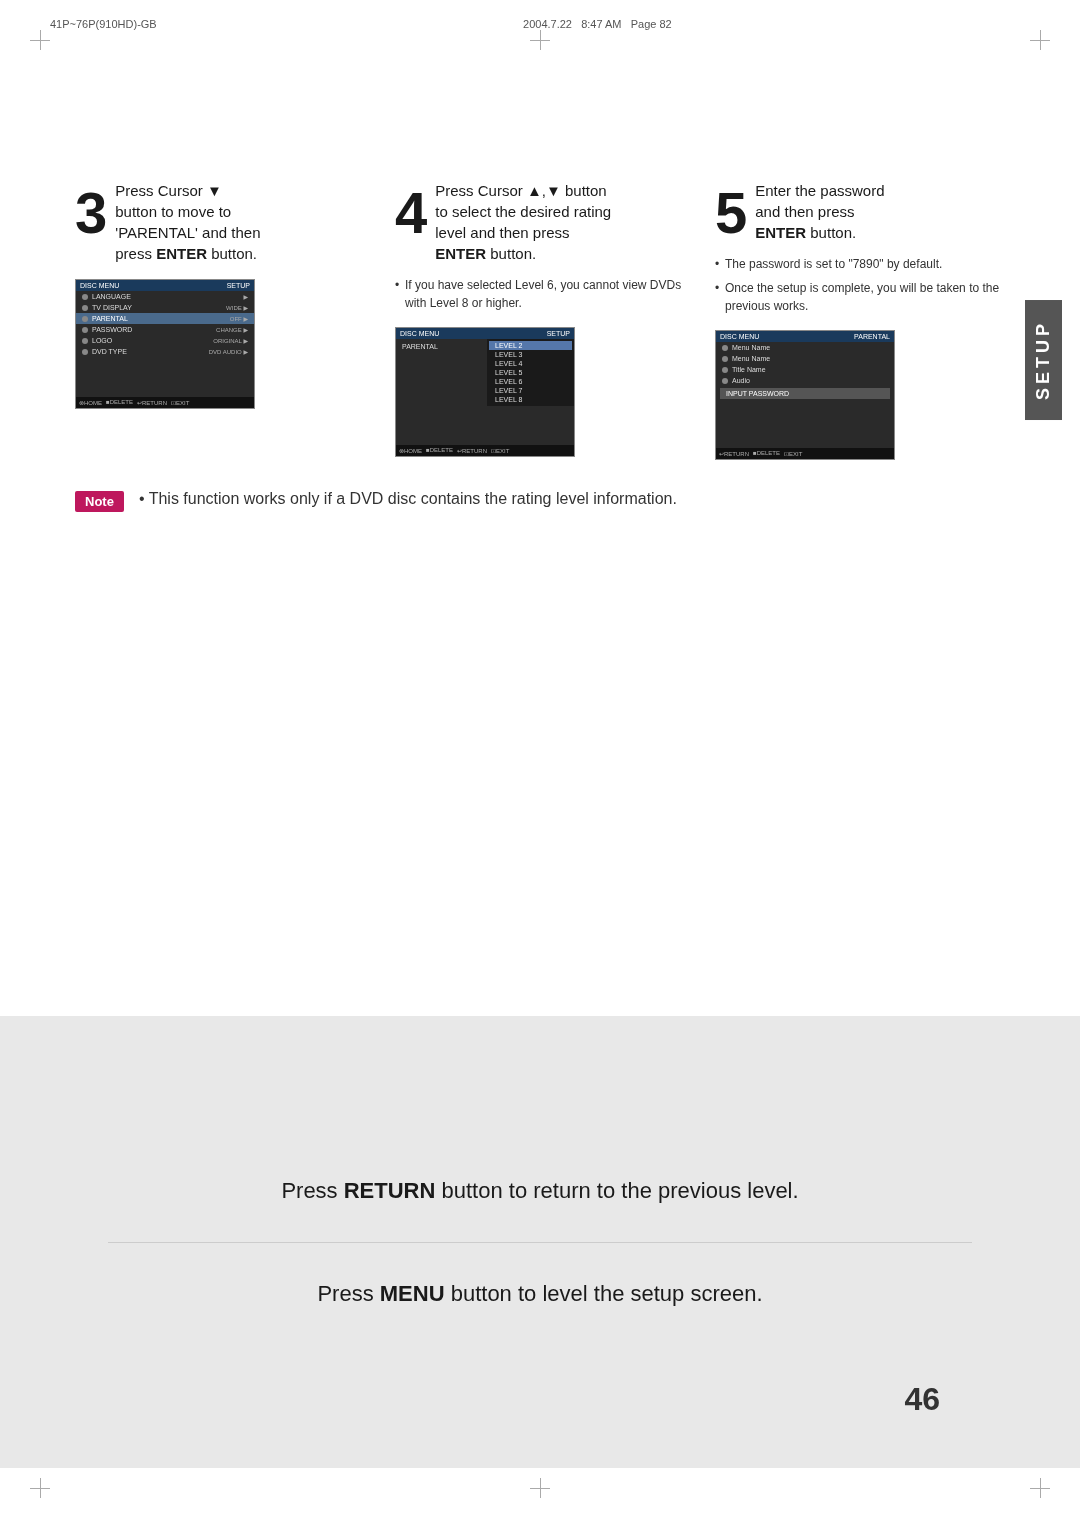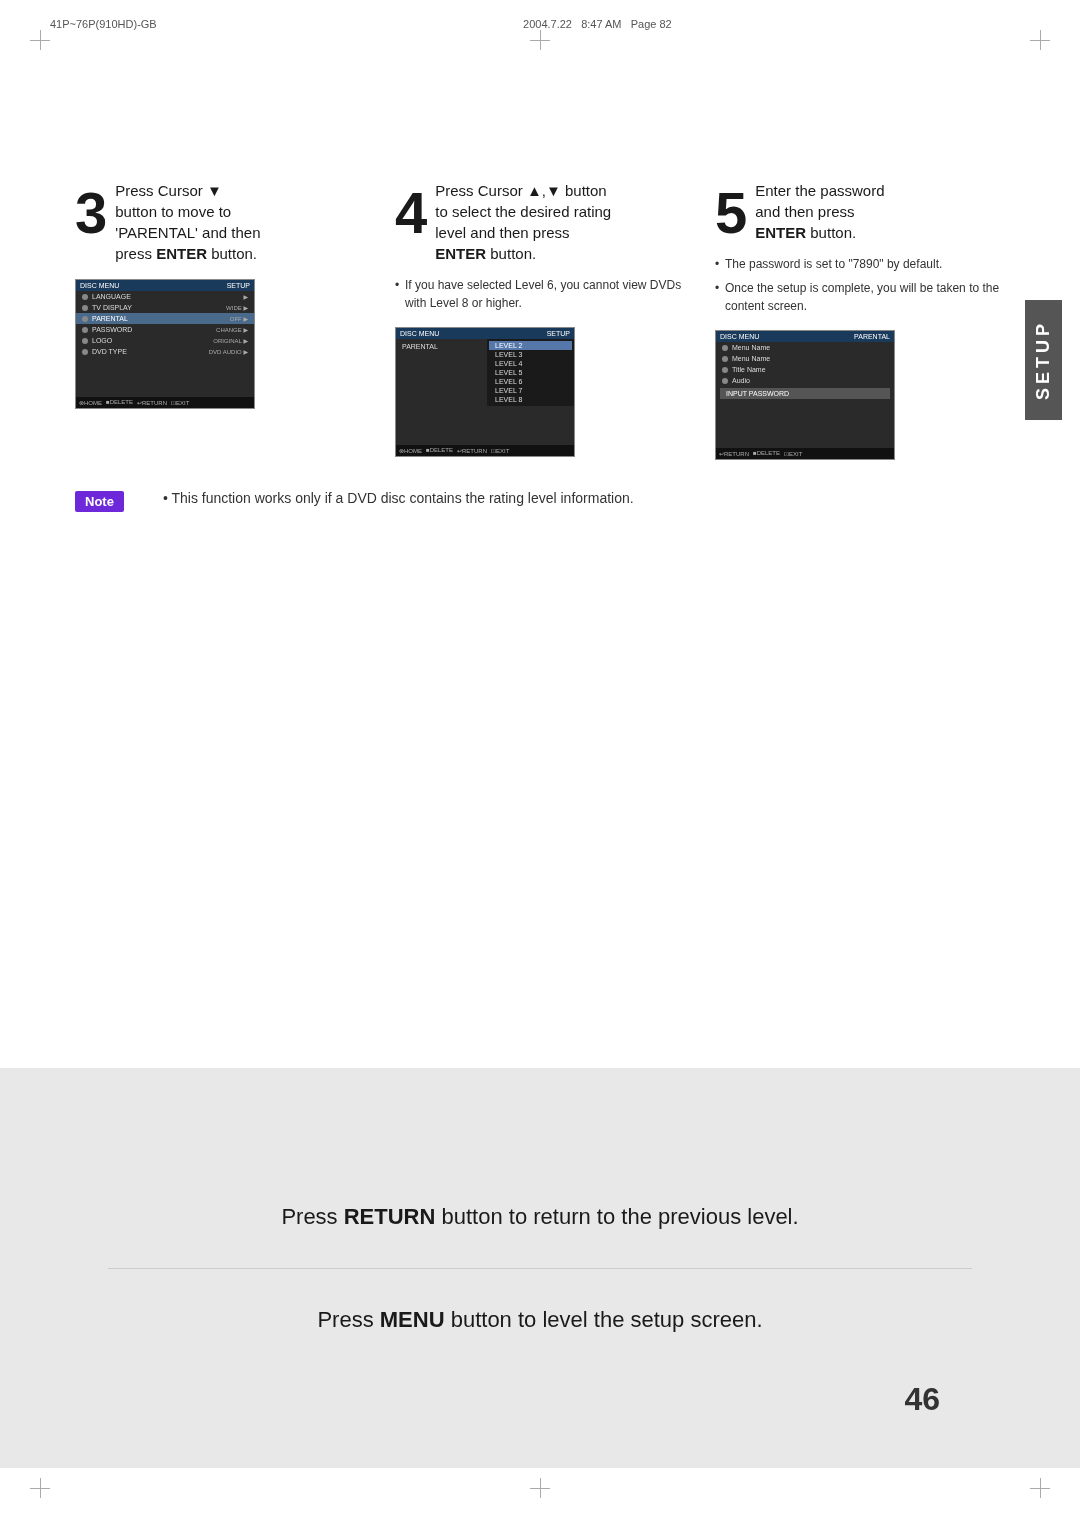--- a/index.html
+++ b/index.html
@@ -226,43 +226,42 @@
     
     .note-section {
       margin-top: 30px;
       display: flex;
       align-items: flex-start;
       gap: 15px;
       padding: 0 15px;
     }
 
     .note-badge {
-      background: #6d28d9;
+      background: #be185d;
       color: #fff;
       font-size: 13px;
       font-weight: bold;
       padding: 3px 10px;
       border-radius: 2px;
       white-space: nowrap;
       margin-top: 1px;
     }
 
     .note-text {
-      font-size: 14px;
+      font-size: 16px;
       color: #333;
-      margin-left: 24px;
     }
 
     
     .bottom-section {
       position: absolute;
       bottom: 0;
       left: -60px;
       right: -60px;
-      height: 400px;
+      height: 452px;
       background: #e8e8e8;
       display: flex;
       flex-direction: column;
       align-items: center;
       justify-content: center;
       gap: 20px;
     }
 
     .bottom-item {
       background: #e8e8e8;
@@ -429,21 +428,21 @@
       <div class="step-header">
         <span class="step-number">5</span>
         <div class="step-text">
           Enter the password<br>
           and then press<br>
           <strong>ENTER</strong> button.
         </div>
       </div>
       <div class="bullet-list">
         <div class="bullet-item">The password is set to "7890" by default.</div>
-        <div class="bullet-item">Once the setup is complete, you will be taken to the content screen.</div>
+        <div class="bullet-item">Once the setup is complete, you will be taken to the previous works.</div>
       </div>
 
       <div class="screen-mock">
         <div class="menu-bar">
           <span>DISC MENU</span>
           <span>PARENTAL</span>
         </div>
         <div class="menu-item">
           <span class="icon-dot"></span>
           <span class="label">Menu Name</span>

